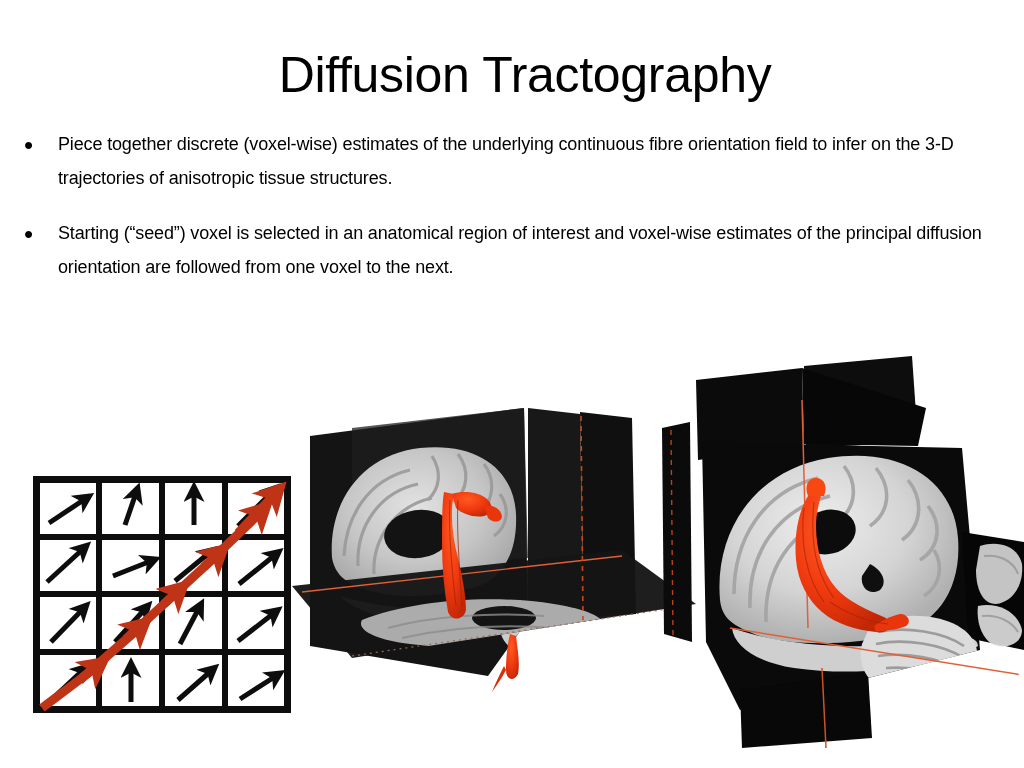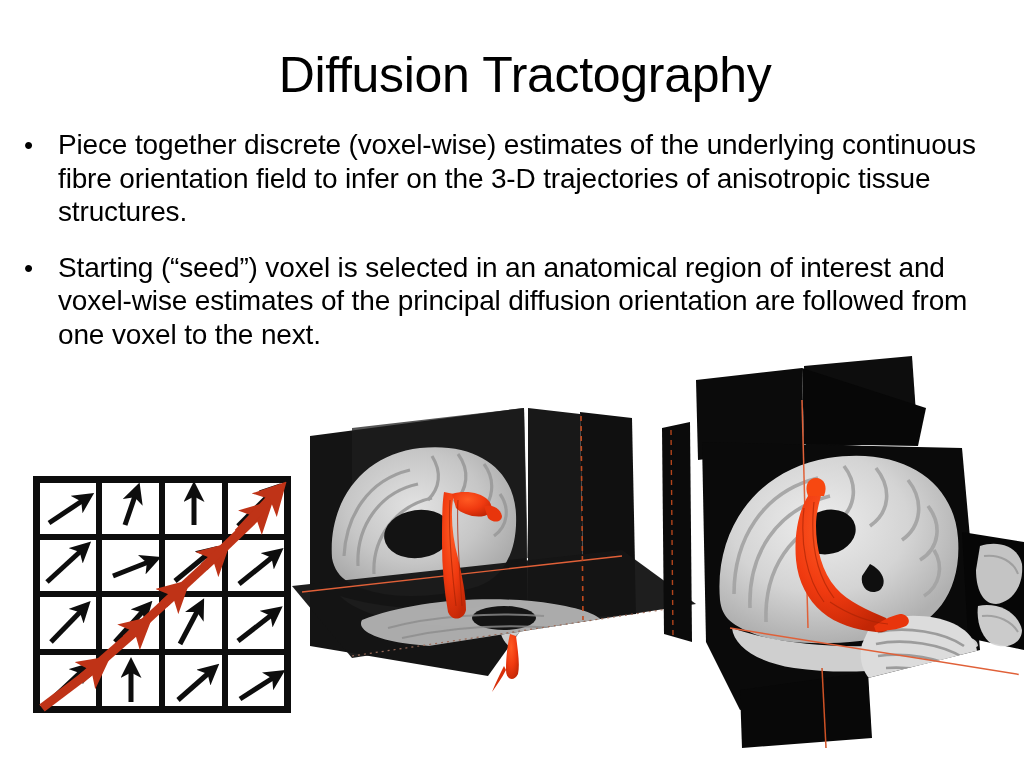--- a/index.html
+++ b/index.html
@@ -57,21 +57,21 @@
     width: 40px;
     flex: 0 0 40px;
     font-size: 26px;
     line-height: 34px;
     text-align: left;
     padding-left: 6px;
     box-sizing: border-box;
   }
   .bullet-text {
     flex: 1 1 auto;
-    font-size: 28px;
+    font-size: 18px;
     line-height: 33.5px;
     letter-spacing: -0.15px;
     color: #000;
   }
 
   
   #figures {
     position: absolute;
     left: 0;
     top: 350px;

